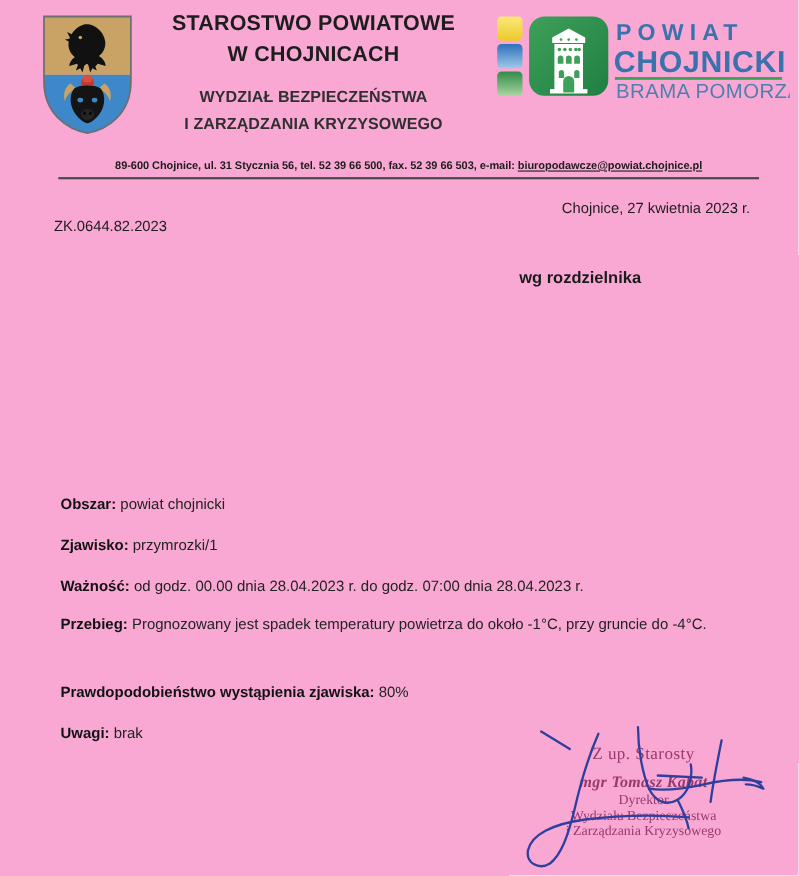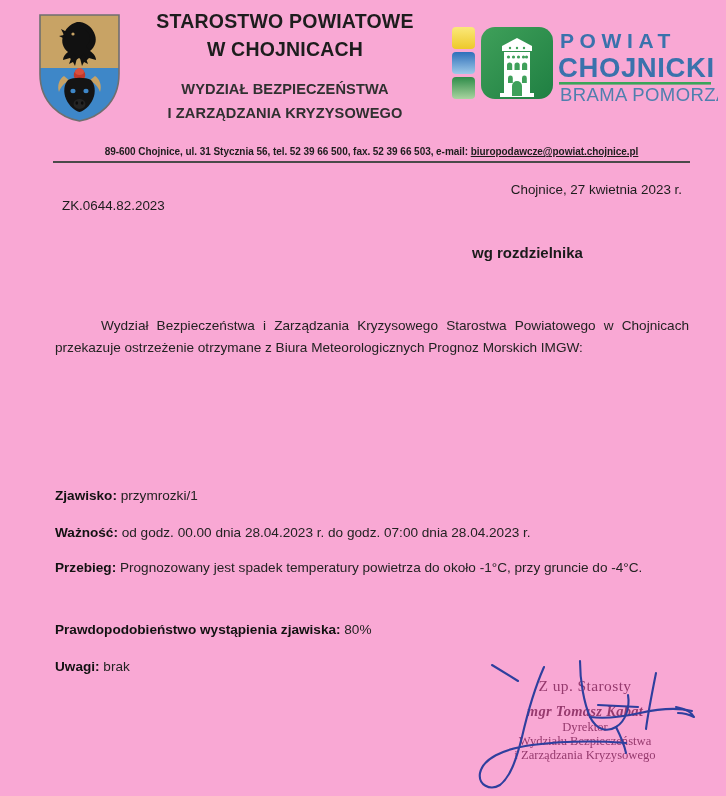--- a/index.html
+++ b/index.html
@@ -55,21 +55,21 @@
     font-size: 14.6px;
     letter-spacing: .1px;
     line-height: 1.47;
     color: #303030;
     white-space: nowrap;
   }
 
   
   .logo {
     position: absolute;
-    left: 450px; top: 24px;
+    left: 450px; top: 12px;
     width: 268px; height: 86px;
   }
   .logo svg { display: block; }
 
   
   .address-line {
     position: absolute;
     left: 53px; top: 146px;
     width: 637px;
     text-align: center;
@@ -91,21 +91,21 @@
   
   .place-date {
     position: absolute;
     right: 44px; top: 182px;
     font-size: 13.4px;
     color: #1d1d1d;
     white-space: nowrap;
   }
   .ref-no {
     position: absolute;
-    left: 62px; top: 198px;
+    left: 49px; top: 198px;
     font-size: 13.4px;
     color: #1d1d1d;
     white-space: nowrap;
   }
   .addressee {
     position: absolute;
     left: 472px; top: 244px;
     font-size: 15px;
     font-weight: bold;
     color: #1b1b1b;
@@ -298,23 +298,25 @@
 
   <div class="address-line">
     <span>89-600 Chojnice, ul. 31 Stycznia 56, tel. 52 39 66 500, fax. 52 39 66 503, e-mail: </span><span class="mail">biuropodawcze@powiat.chojnice.pl</span>
   </div>
   <div class="rule"></div>
 
   <div class="place-date">Chojnice,  27 kwietnia 2023 r.</div>
   <div class="ref-no">ZK.0644.82.2023</div>
   <div class="addressee">wg rozdzielnika</div>
 
-  <div class="intro"><span class="indent"></span><span>Wydział Bezpieczeństwa i Zarządzania Kryzysowego Starostwa Powiatowego w Chojnicach przekazuje ostrzeżenie otrzymane z Biura Meteorologicznych Prognoz Morskich IMGW:</span></div>
-
-
+
+
+  <div class="field f-area">
+    <b>Obszar:</b><span> powiat chojnicki</span>
+  </div>
 
   <div class="field f-pheno">
     <b>Zjawisko:</b><span> przymrozki/1</span>
   </div>
 
   <div class="field f-valid">
     <b>Ważność:</b><span> od godz. 00.00 dnia 28.04.2023 r. do godz. 07:00 dnia 28.04.2023 r.</span>
   </div>
 
   <div class="field f-course">

